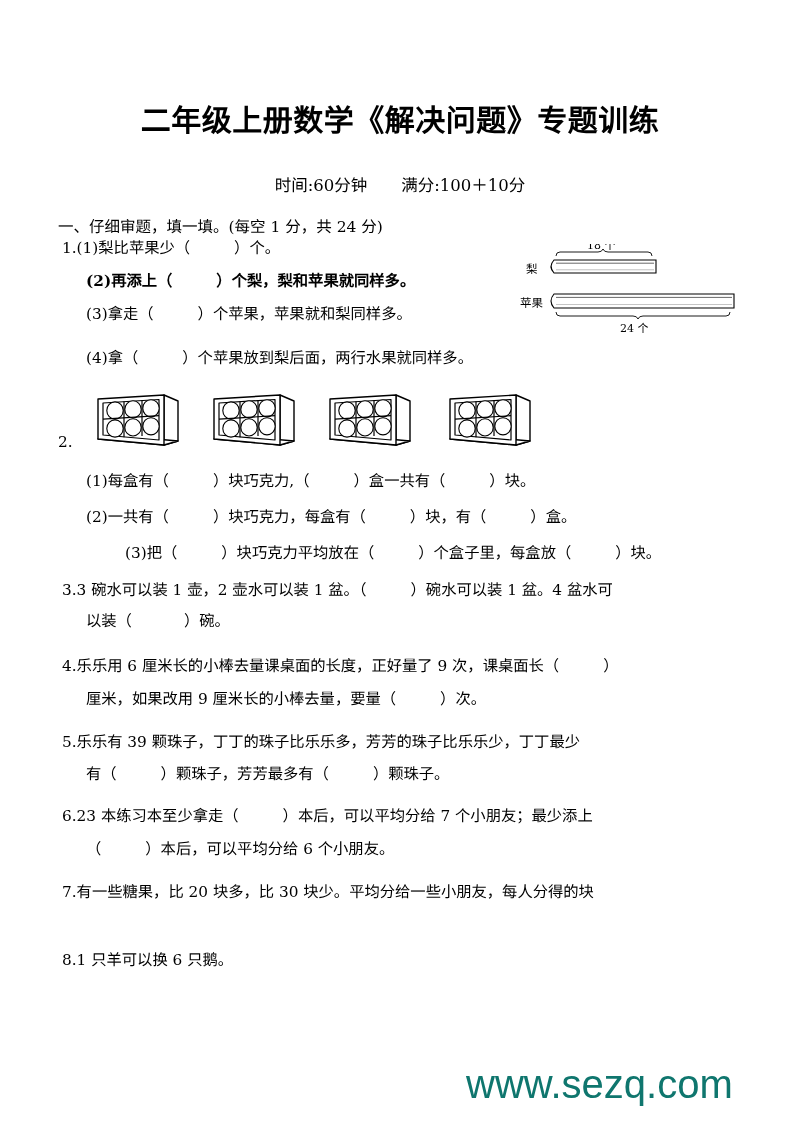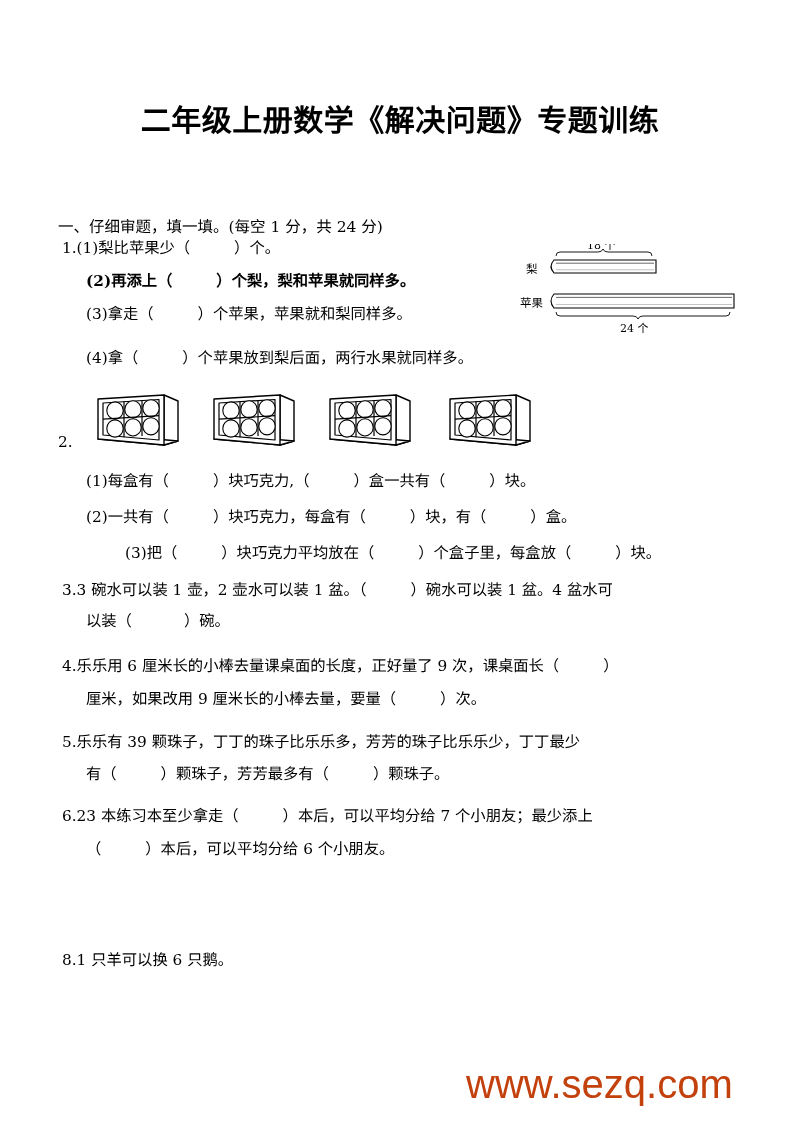--- a/index.html
+++ b/index.html
@@ -99,33 +99,36 @@
     font-size: 15.3px;
   }
 
   
   .watermark {
     position: absolute;
     left: 466px;
     top: 1062px;
     font-family: "Liberation Sans", "DejaVu Sans", sans-serif;
     font-size: 40px;
-    color: #c2410c;
+    color: #0f766e;
     letter-spacing: 0px;
     white-space: nowrap;
     user-select: none;
   }
 </style>
 </head>
 <body>
 
 <div class="page">
 
   <div class="doc-title">二年级上册数学《解决问题》专题训练</div>
 
+  <div class="doc-subtitle">
+    <span>时间:60分钟</span><span class="gap"></span><span>满分:100＋10分</span>
+  </div>
 
   <div class="section-head">一、仔细审题，填一填。(每空 1 分，共 24 分)</div>
 
   <div class="q-line" style="left:62px; top:240px;">
     <span>1.</span><span>(1)</span><span>梨比苹果少（</span><span class="blank-md"></span><span>）个。</span>
   </div>
 
   <div class="q-line" style="left:86px; top:273px;font-weight:bold;">
     <span>(2)</span><span>再添上（</span><span class="blank-md"></span><span>）个梨，梨和苹果就同样多。</span>
   </div>
@@ -301,20 +304,23 @@
     <span>有（</span><span class="blank-md"></span><span>）颗珠子，芳芳最多有（</span><span class="blank-md"></span><span>）颗珠子。</span>
   </div>
 
   <div class="q-line" style="left:62px; top:808px;">
     <span>6.</span><span>23 本练习本至少拿走（</span><span class="blank-md"></span><span>）本后，可以平均分给 7 个小朋友；最少添上</span>
   </div>
   <div class="q-line" style="left:86px; top:841px;">
     <span>（</span><span class="blank-md"></span><span>）本后，可以平均分给 6 个小朋友。</span>
   </div>
 
+  <div class="q-line" style="left:62px; top:884px;">
+    <span>7.</span><span>有一些糖果，比 20 块多，比 30 块少。平均分给一些小朋友，每人分得的块</span>
+  </div>
 
   <div class="q-line" style="left:62px; top:952px;">
     <span>8.</span><span>1 只羊可以换 6 只鹅。</span>
   </div>
 
   <div class="watermark">www.sezq.com</div>
 
 </div>
 
 </body></html>

